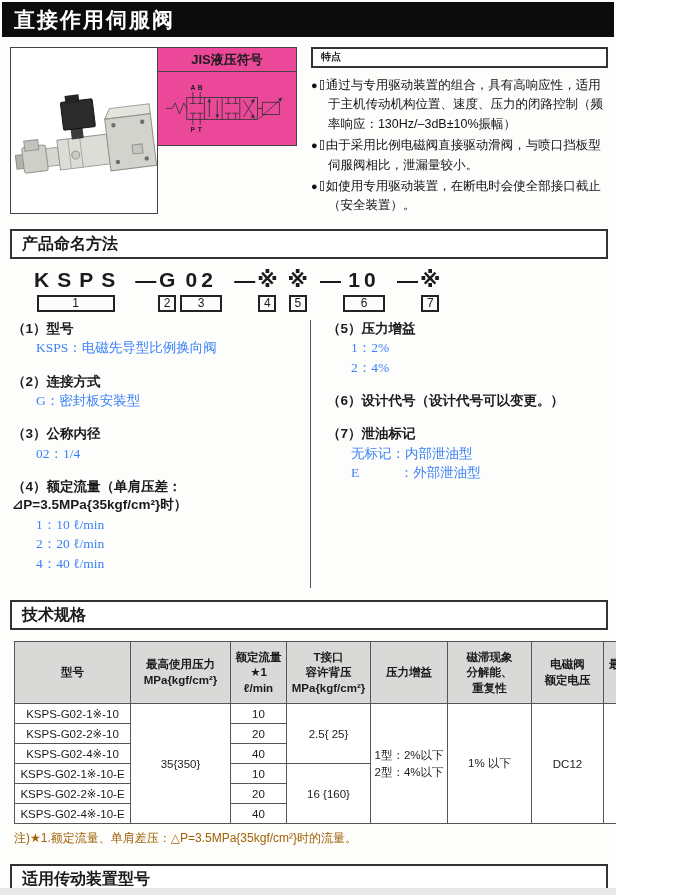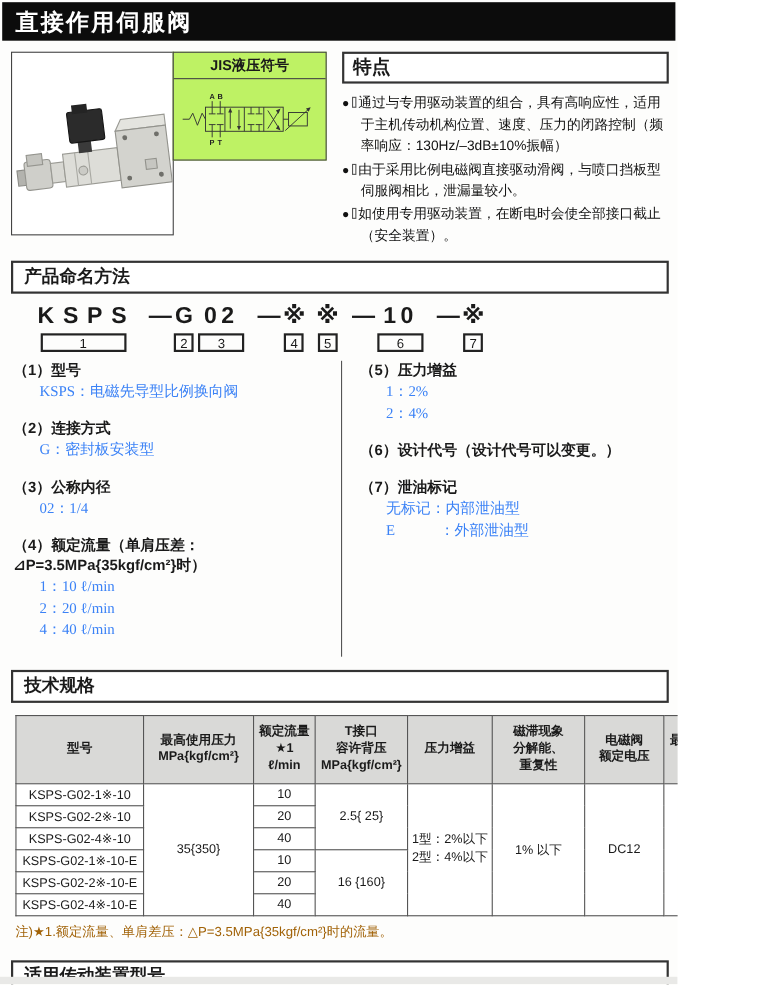--- a/index.html
+++ b/index.html
@@ -14,32 +14,32 @@
     background:#0c0c0c;color:#fff;height:35px;margin:2px 2px 0 2px;
     display:flex;align-items:center;padding-left:12px;
     font-size:21px;font-weight:bold;letter-spacing:2px;
   }
   
   .top-row{display:flex;align-items:flex-start;margin:10px 8px 0 10px;}
   .photo-box{
     width:148px;height:167px;border:1px solid #444;background:#fff;
     display:flex;align-items:center;justify-content:center;flex:none;
   }
-  .jis-box{width:140px;border:1px solid #444;margin-left:-1px;background:#bef264;flex:none;}
+  .jis-box{width:140px;border:1px solid #444;margin-left:-1px;background:#ec4899;flex:none;}
   .jis-head{
     height:24px;border-bottom:1px solid #444;display:flex;align-items:center;
     justify-content:center;font-weight:bold;font-size:13px;
   }
   .jis-body{height:73px;display:flex;align-items:center;justify-content:center;}
   .features{flex:1;margin-left:14px;}
   .section-bar{
     border:2px solid #333;background:#fff;font-weight:bold;font-size:16px;
     padding:3px 10px 4px 10px;line-height:1.2;
   }
-  .features .section-bar{font-size:17px;padding:2px 8px 3px 8px;}
+  .features .section-bar{font-size:10px;padding:2px 8px 3px 8px;}
   .feature-list{margin-top:8px;}
   .feature-item{
     font-size:12.5px;line-height:1.55;padding-left:1.35em;text-indent:-1.35em;
     margin-bottom:2px;color:#111;
   }
   .bullet{font-size:11px;margin-right:1px;}
   .tofu{
     display:inline-block;width:4px;height:10px;border:1px solid #555;
     margin:0 2px 0 1px;vertical-align:-1px;text-indent:0;
   }

